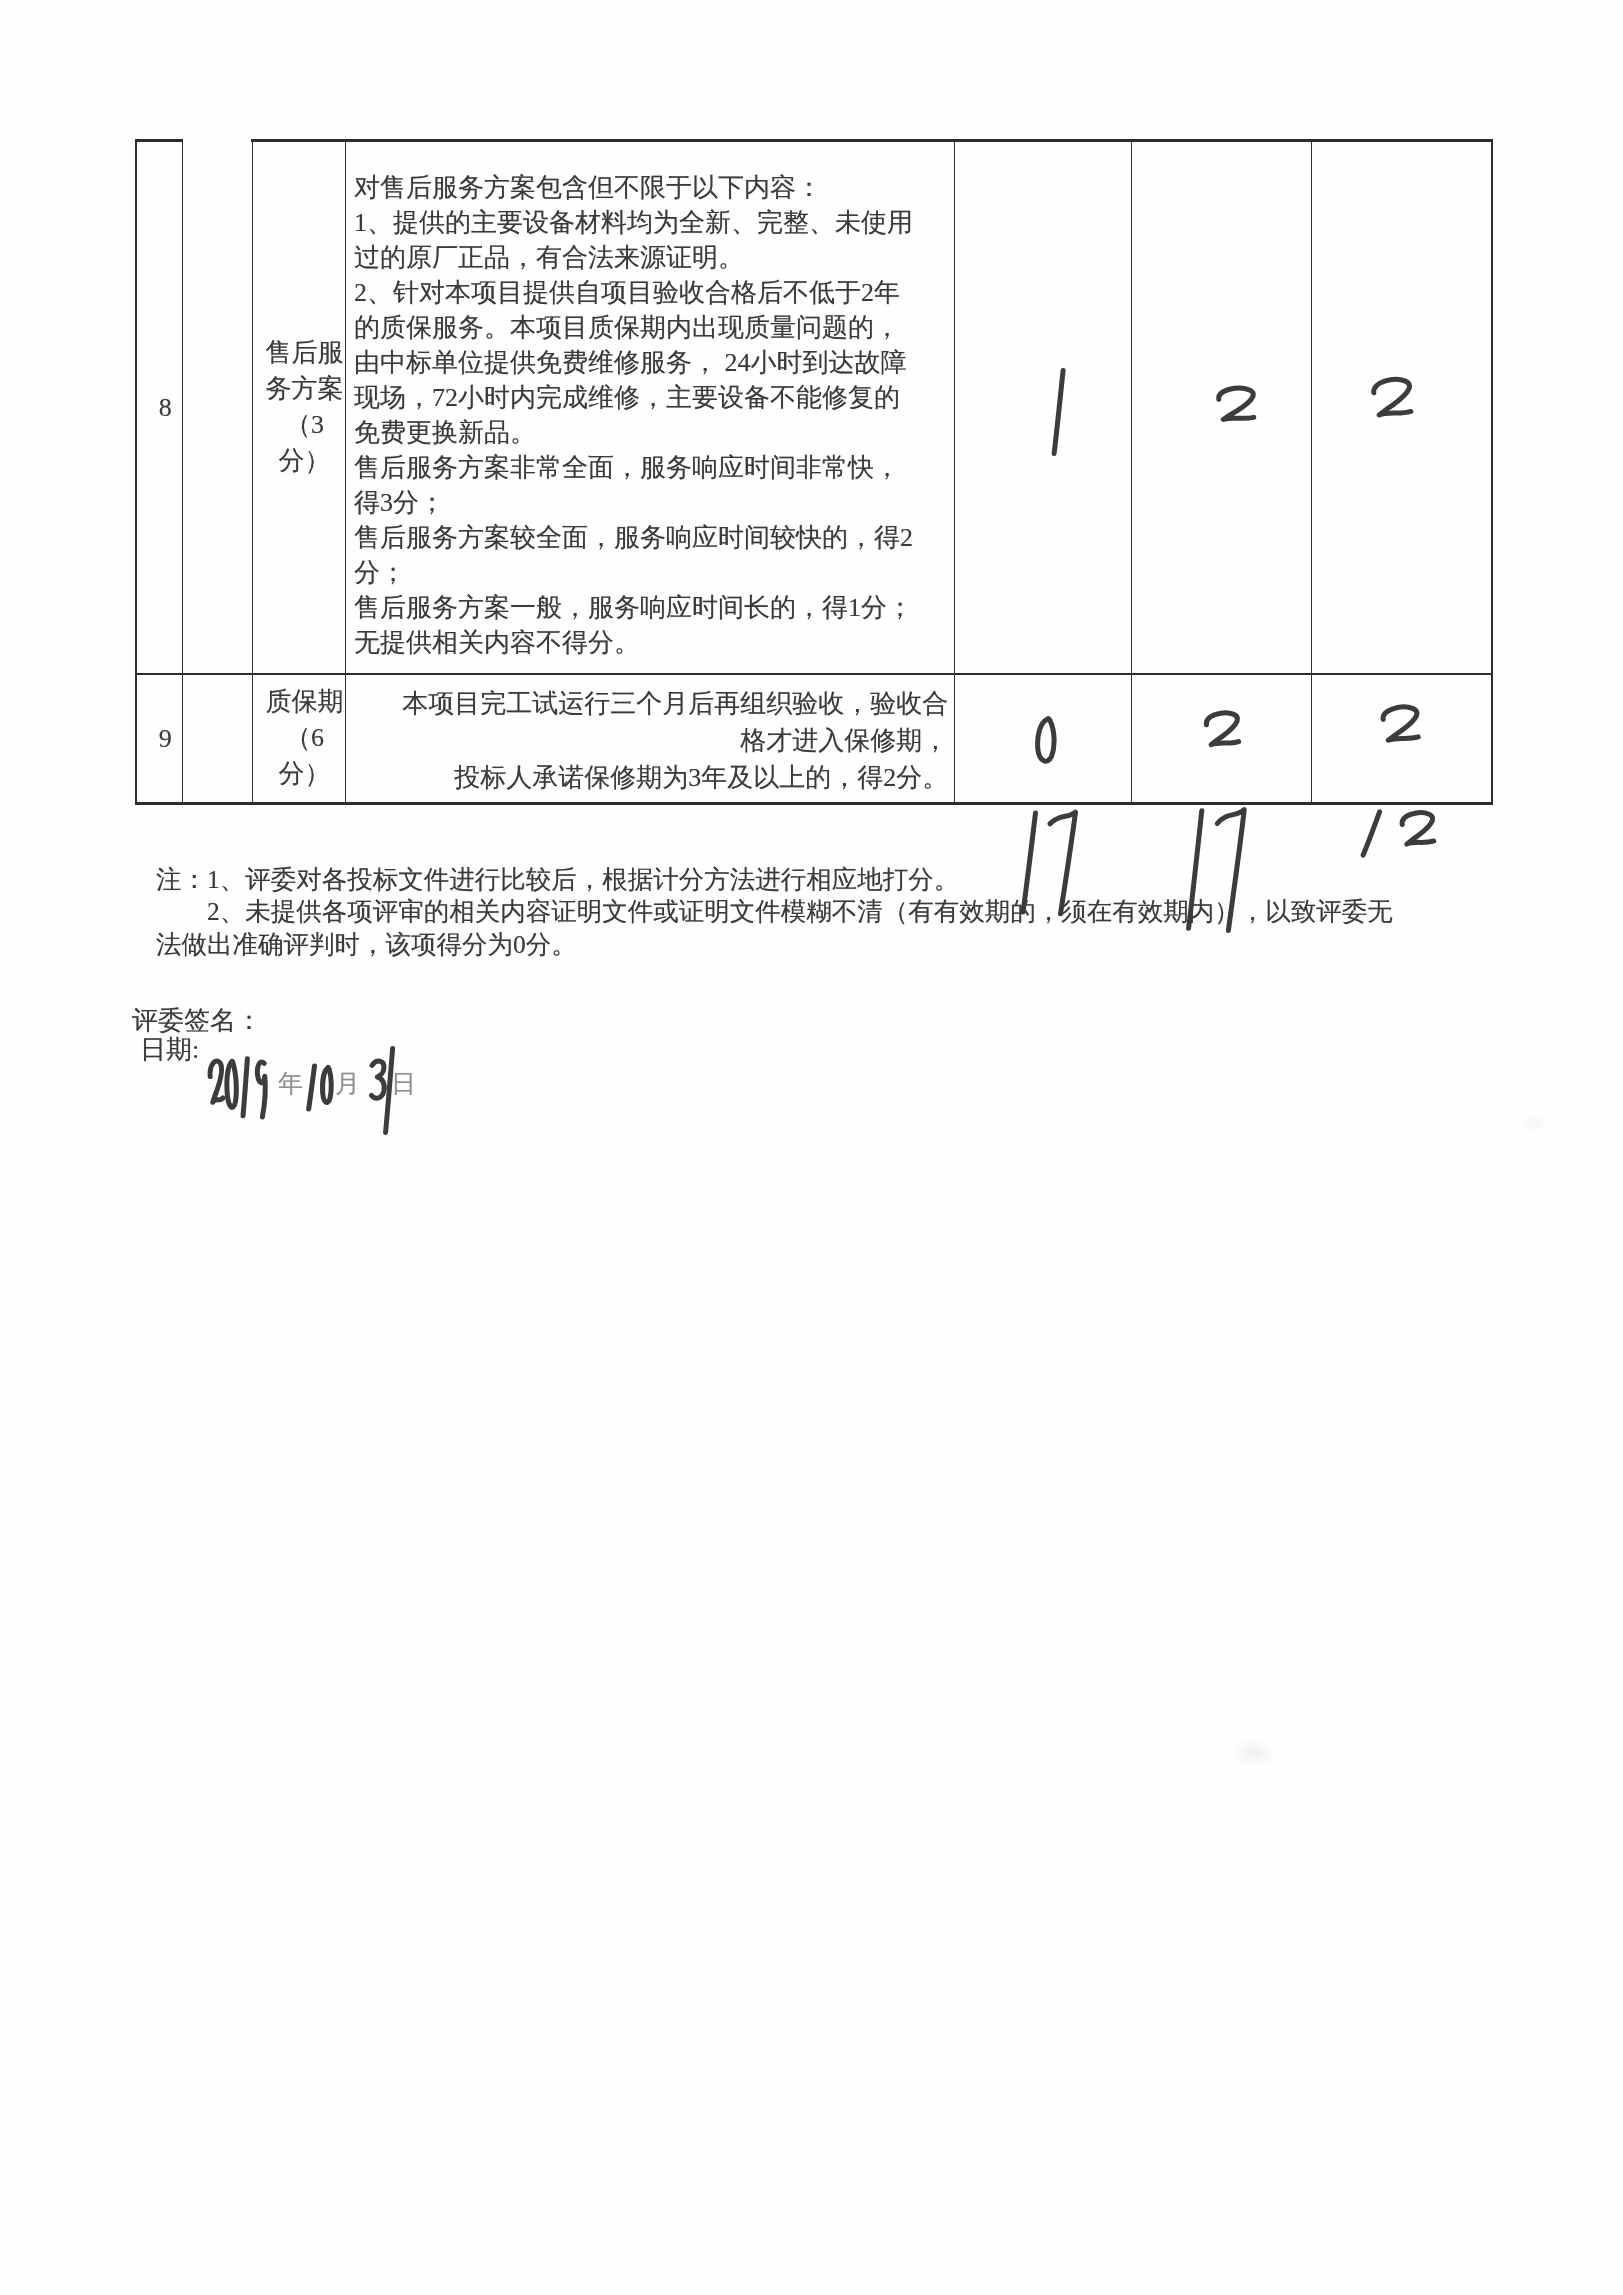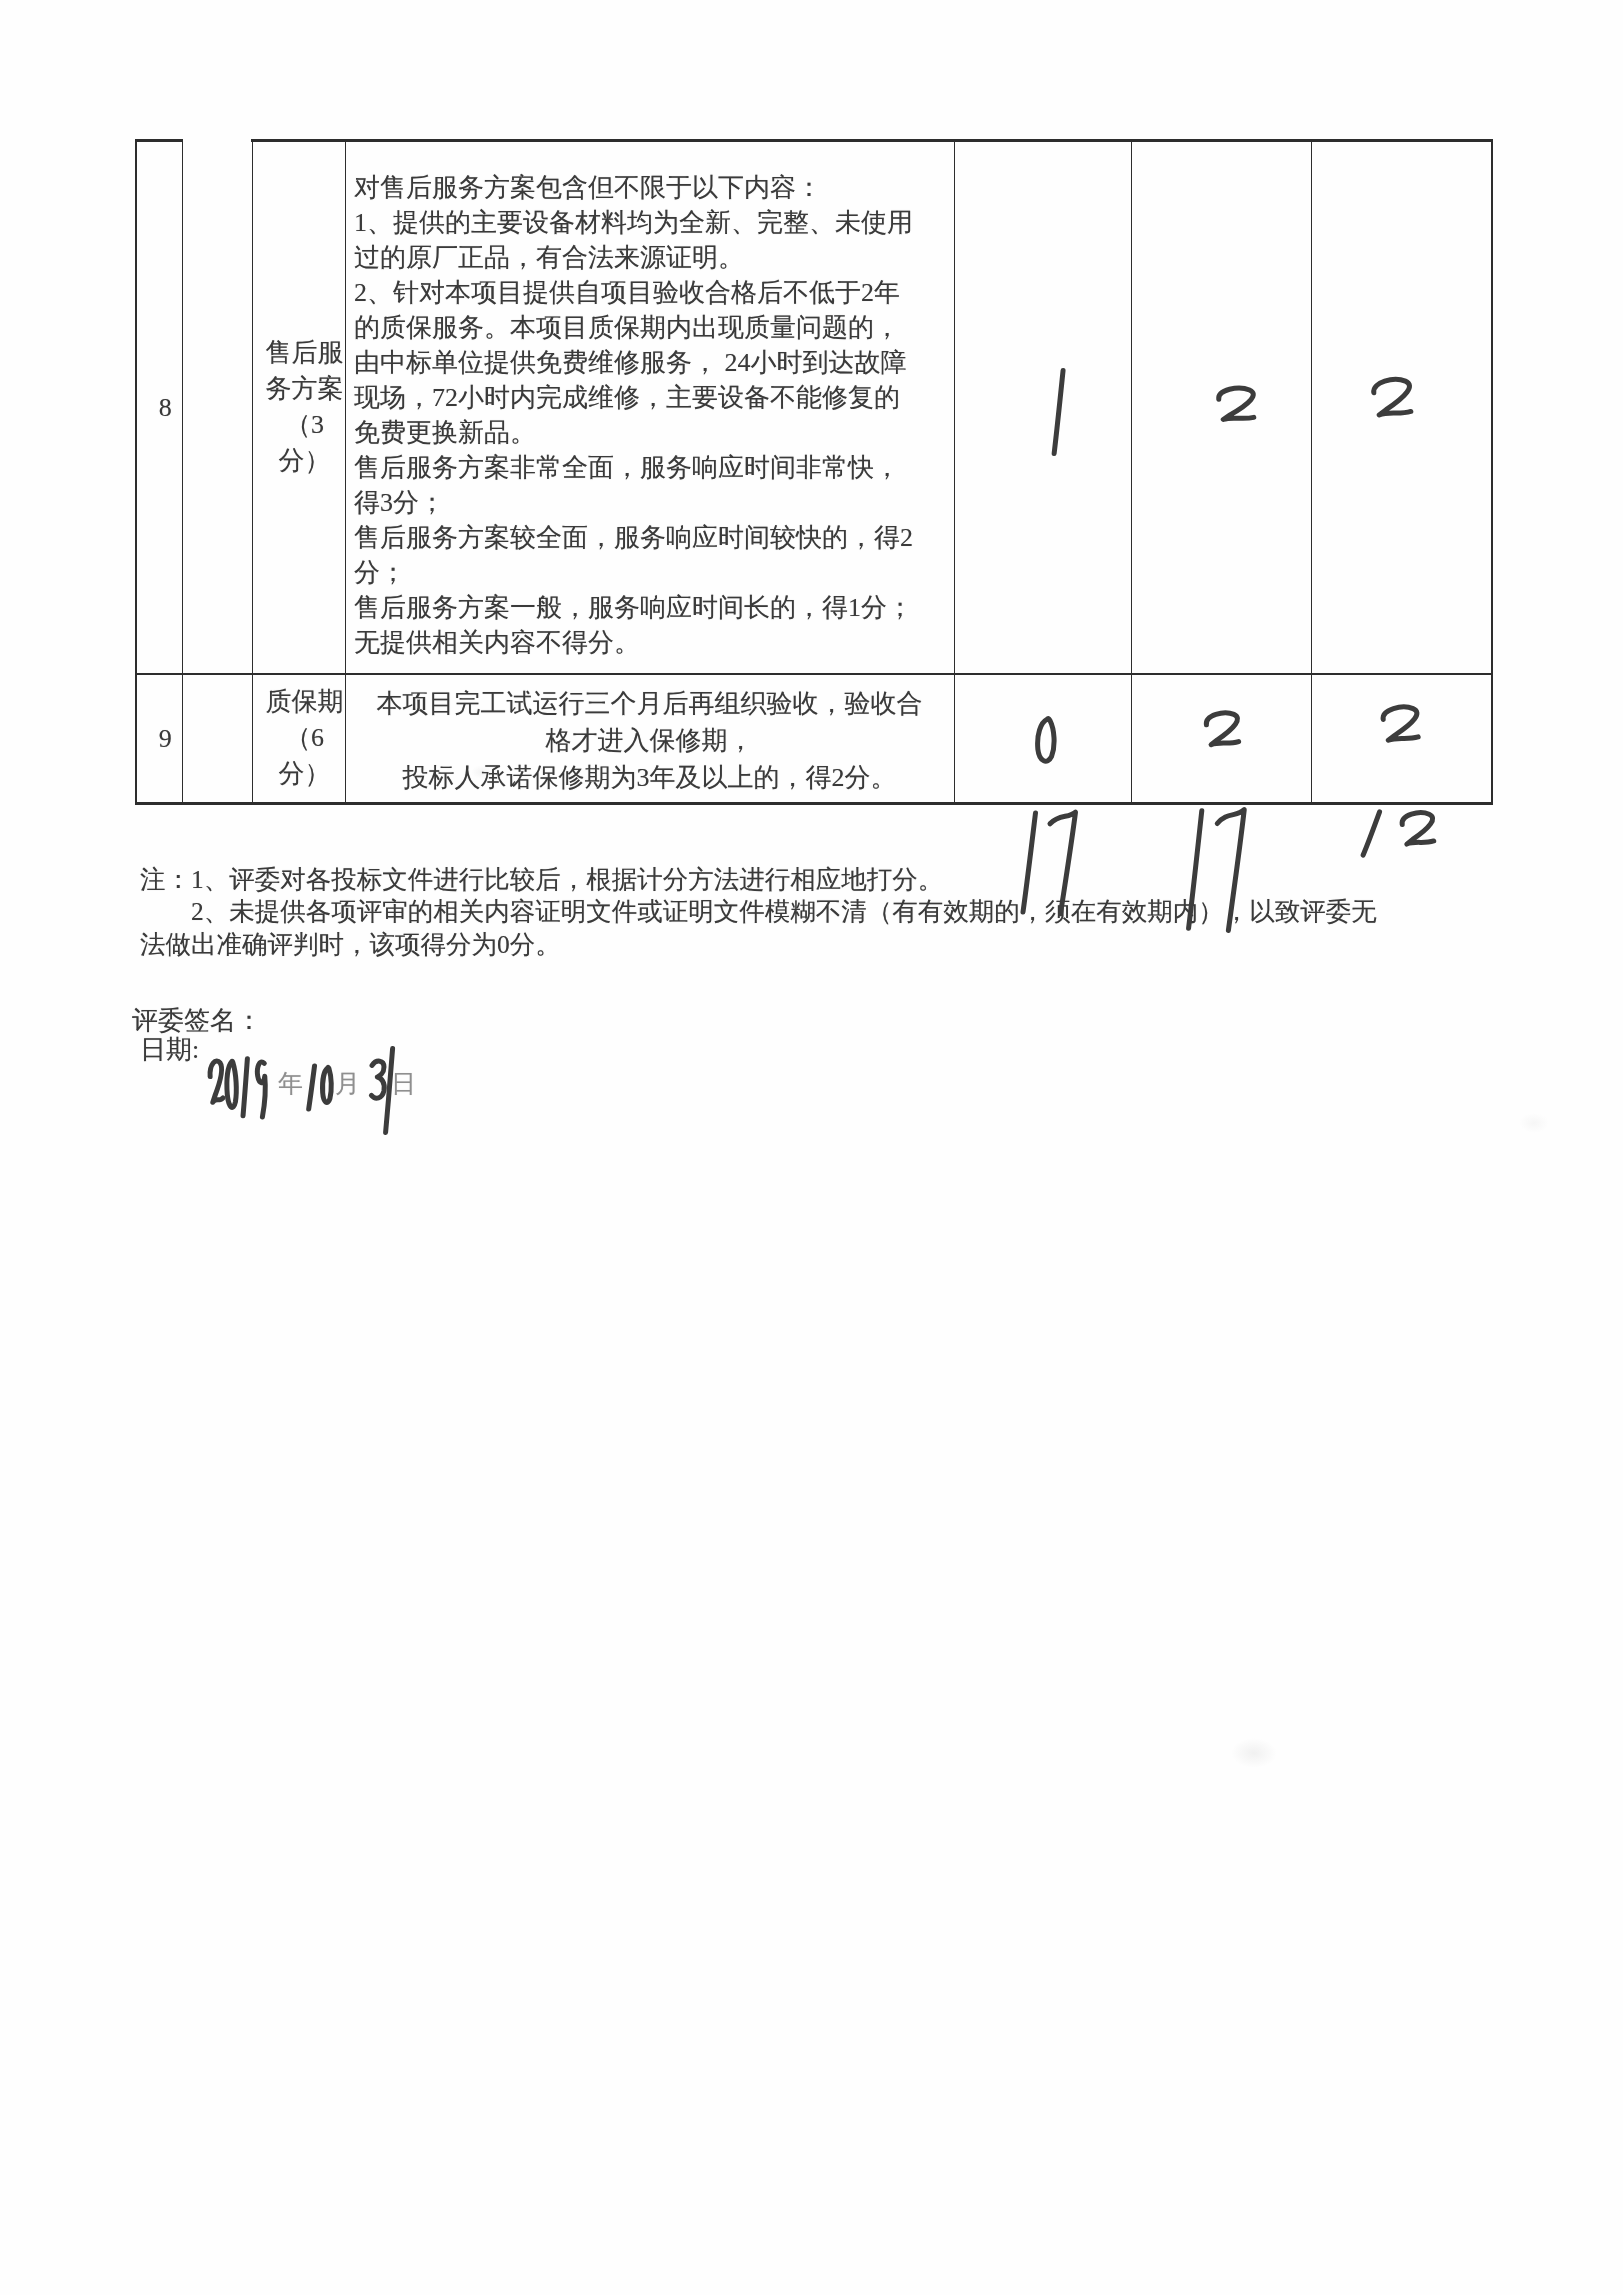--- a/index.html
+++ b/index.html
@@ -29,34 +29,34 @@
     font-size:26px; line-height:35px;
     text-shadow:0 0 0.7px rgba(95,95,95,0.55);
   }
   td { border:1.3px solid #2d2d2d; overflow:visible;padding-left:12px; }
   td.c-no   { text-align:center; vertical-align:middle; }
   td.c-blank{ }
   td.c-cat  { text-align:center; vertical-align:middle; white-space:pre-line; line-height:36px; }
   td.c-crit { text-align:left; vertical-align:top; white-space:pre-wrap;
               padding:27.5px 5.2px 0 8.5px; }
   tr.row-9 td { border-top-width:2px; }
-  tr.row-9 td.c-crit { text-align:center; padding:10.5px 5.2px 0 5.2px; line-height:37px; }
+  tr.row-9 td.c-crit { text-align:right; padding:10.5px 5.2px 0 5.2px; line-height:37px; }
   tr.row-total td { border-top-width:3.3px; }
   tr.row-total td.c-cat { font-size:27px; letter-spacing:1.3px; }
   td.c-score { vertical-align:middle; }
 
   
   .border-gap {
     position:absolute; left:183px; top:135px; width:68px; height:8.5px;
     background:#fefefe;
   }
 
   
   .note {
-    position:absolute; left:140px; width:1358px;
+    position:absolute; left:156px; width:1358px;
     font-size:25.5px; line-height:33px; white-space:pre-line;
     text-shadow:0 0 0.7px rgba(95,95,95,0.55);
   }
   .note.n1 { top:863px; }
   .note.n2 { top:895px; text-indent:51px; }
   .sig-line {
     position:absolute; left:132px; top:1003px; font-size:26px;
     text-shadow:0 0 0.7px rgba(95,95,95,0.55);
   }
   .date-line-label {

